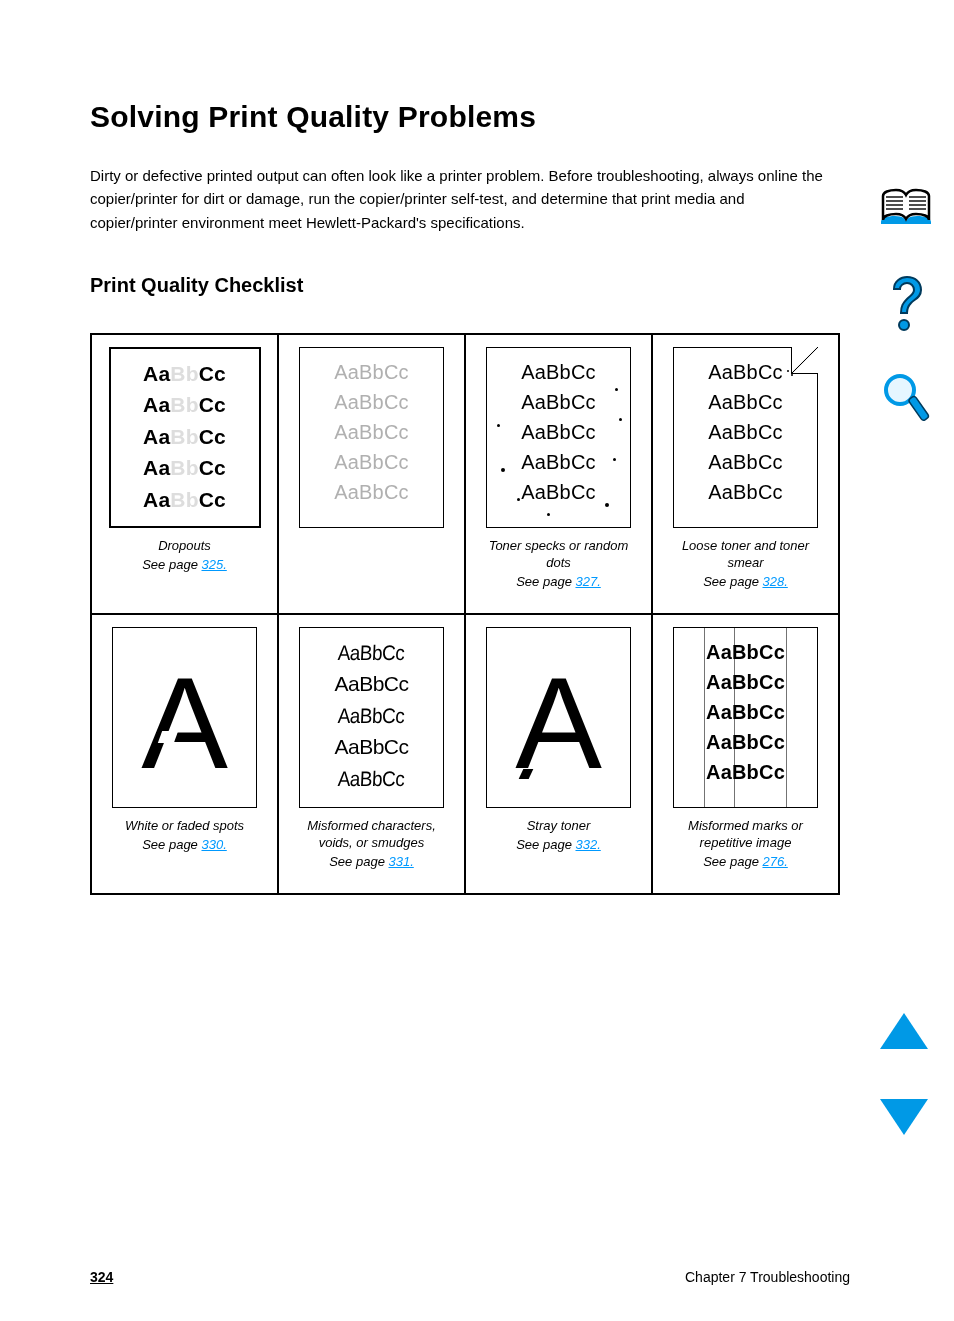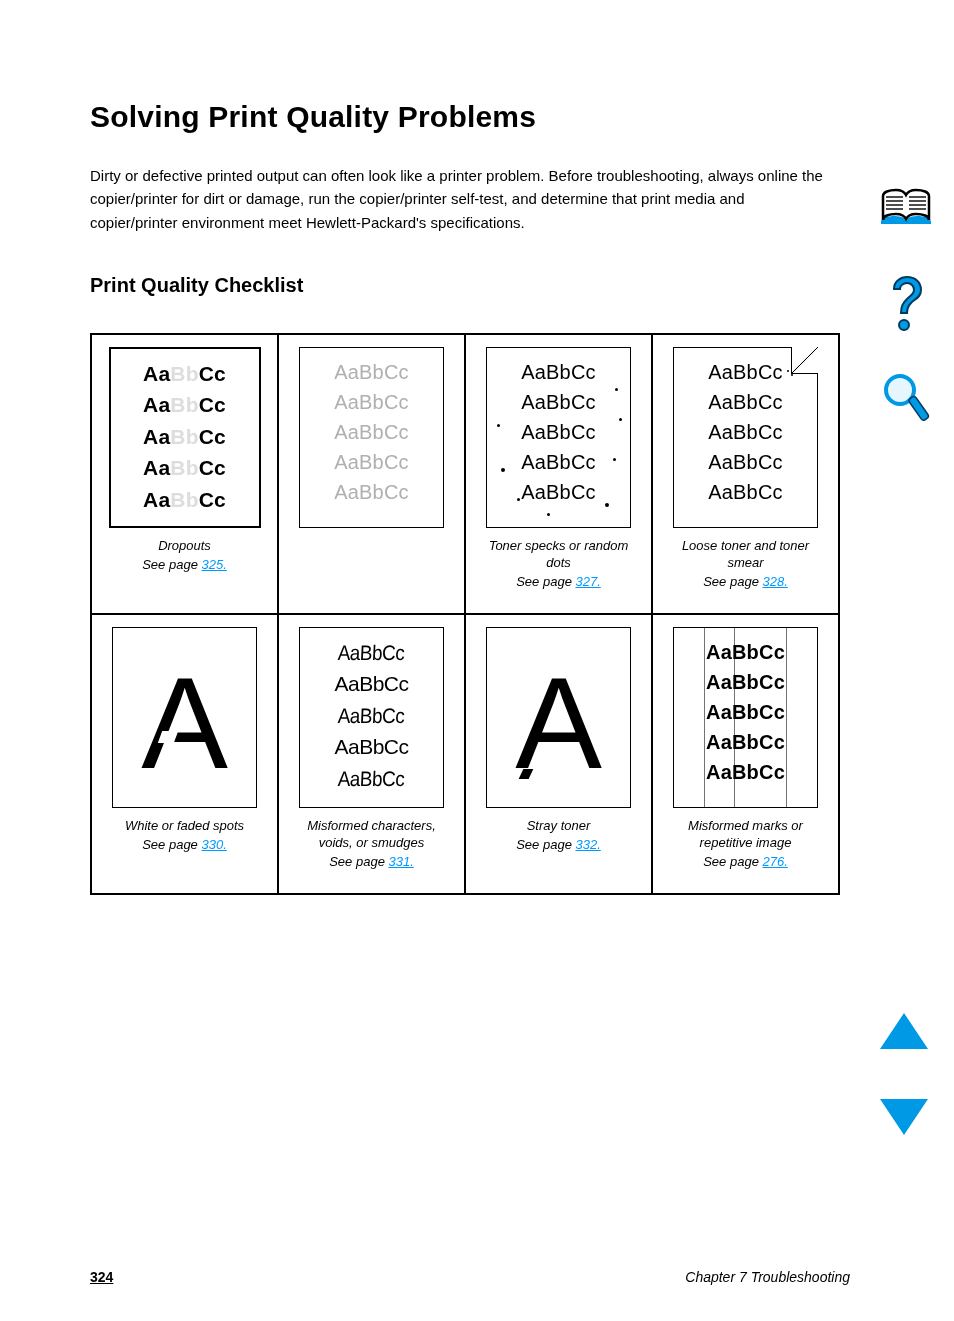--- a/index.html
+++ b/index.html
@@ -161,21 +161,21 @@
 
   .footer {
     position:absolute;
     left: 90px;
     bottom: 36px;
     width: 760px;
     font-size: 14px;
     display:flex;
     justify-content:space-between;
   }
-  .footer .chap { font-style: italic; }
+  .footer .chap { }
   .footer .num { font-weight: bold; text-decoration: underline; }
 </style>
 </head>
 <body>
 
 <div class="page">
   <h1>Solving Print Quality Problems</h1>
   <p class="intro">Dirty or defective printed output can often look like a printer problem. Before troubleshooting, always online the copier/printer for dirt or damage, run the copier/printer self-test, and determine that print media and copier/printer environment meet Hewlett-Packard's specifications.</p>
 
   <div class="sub">Print Quality Checklist</div>

